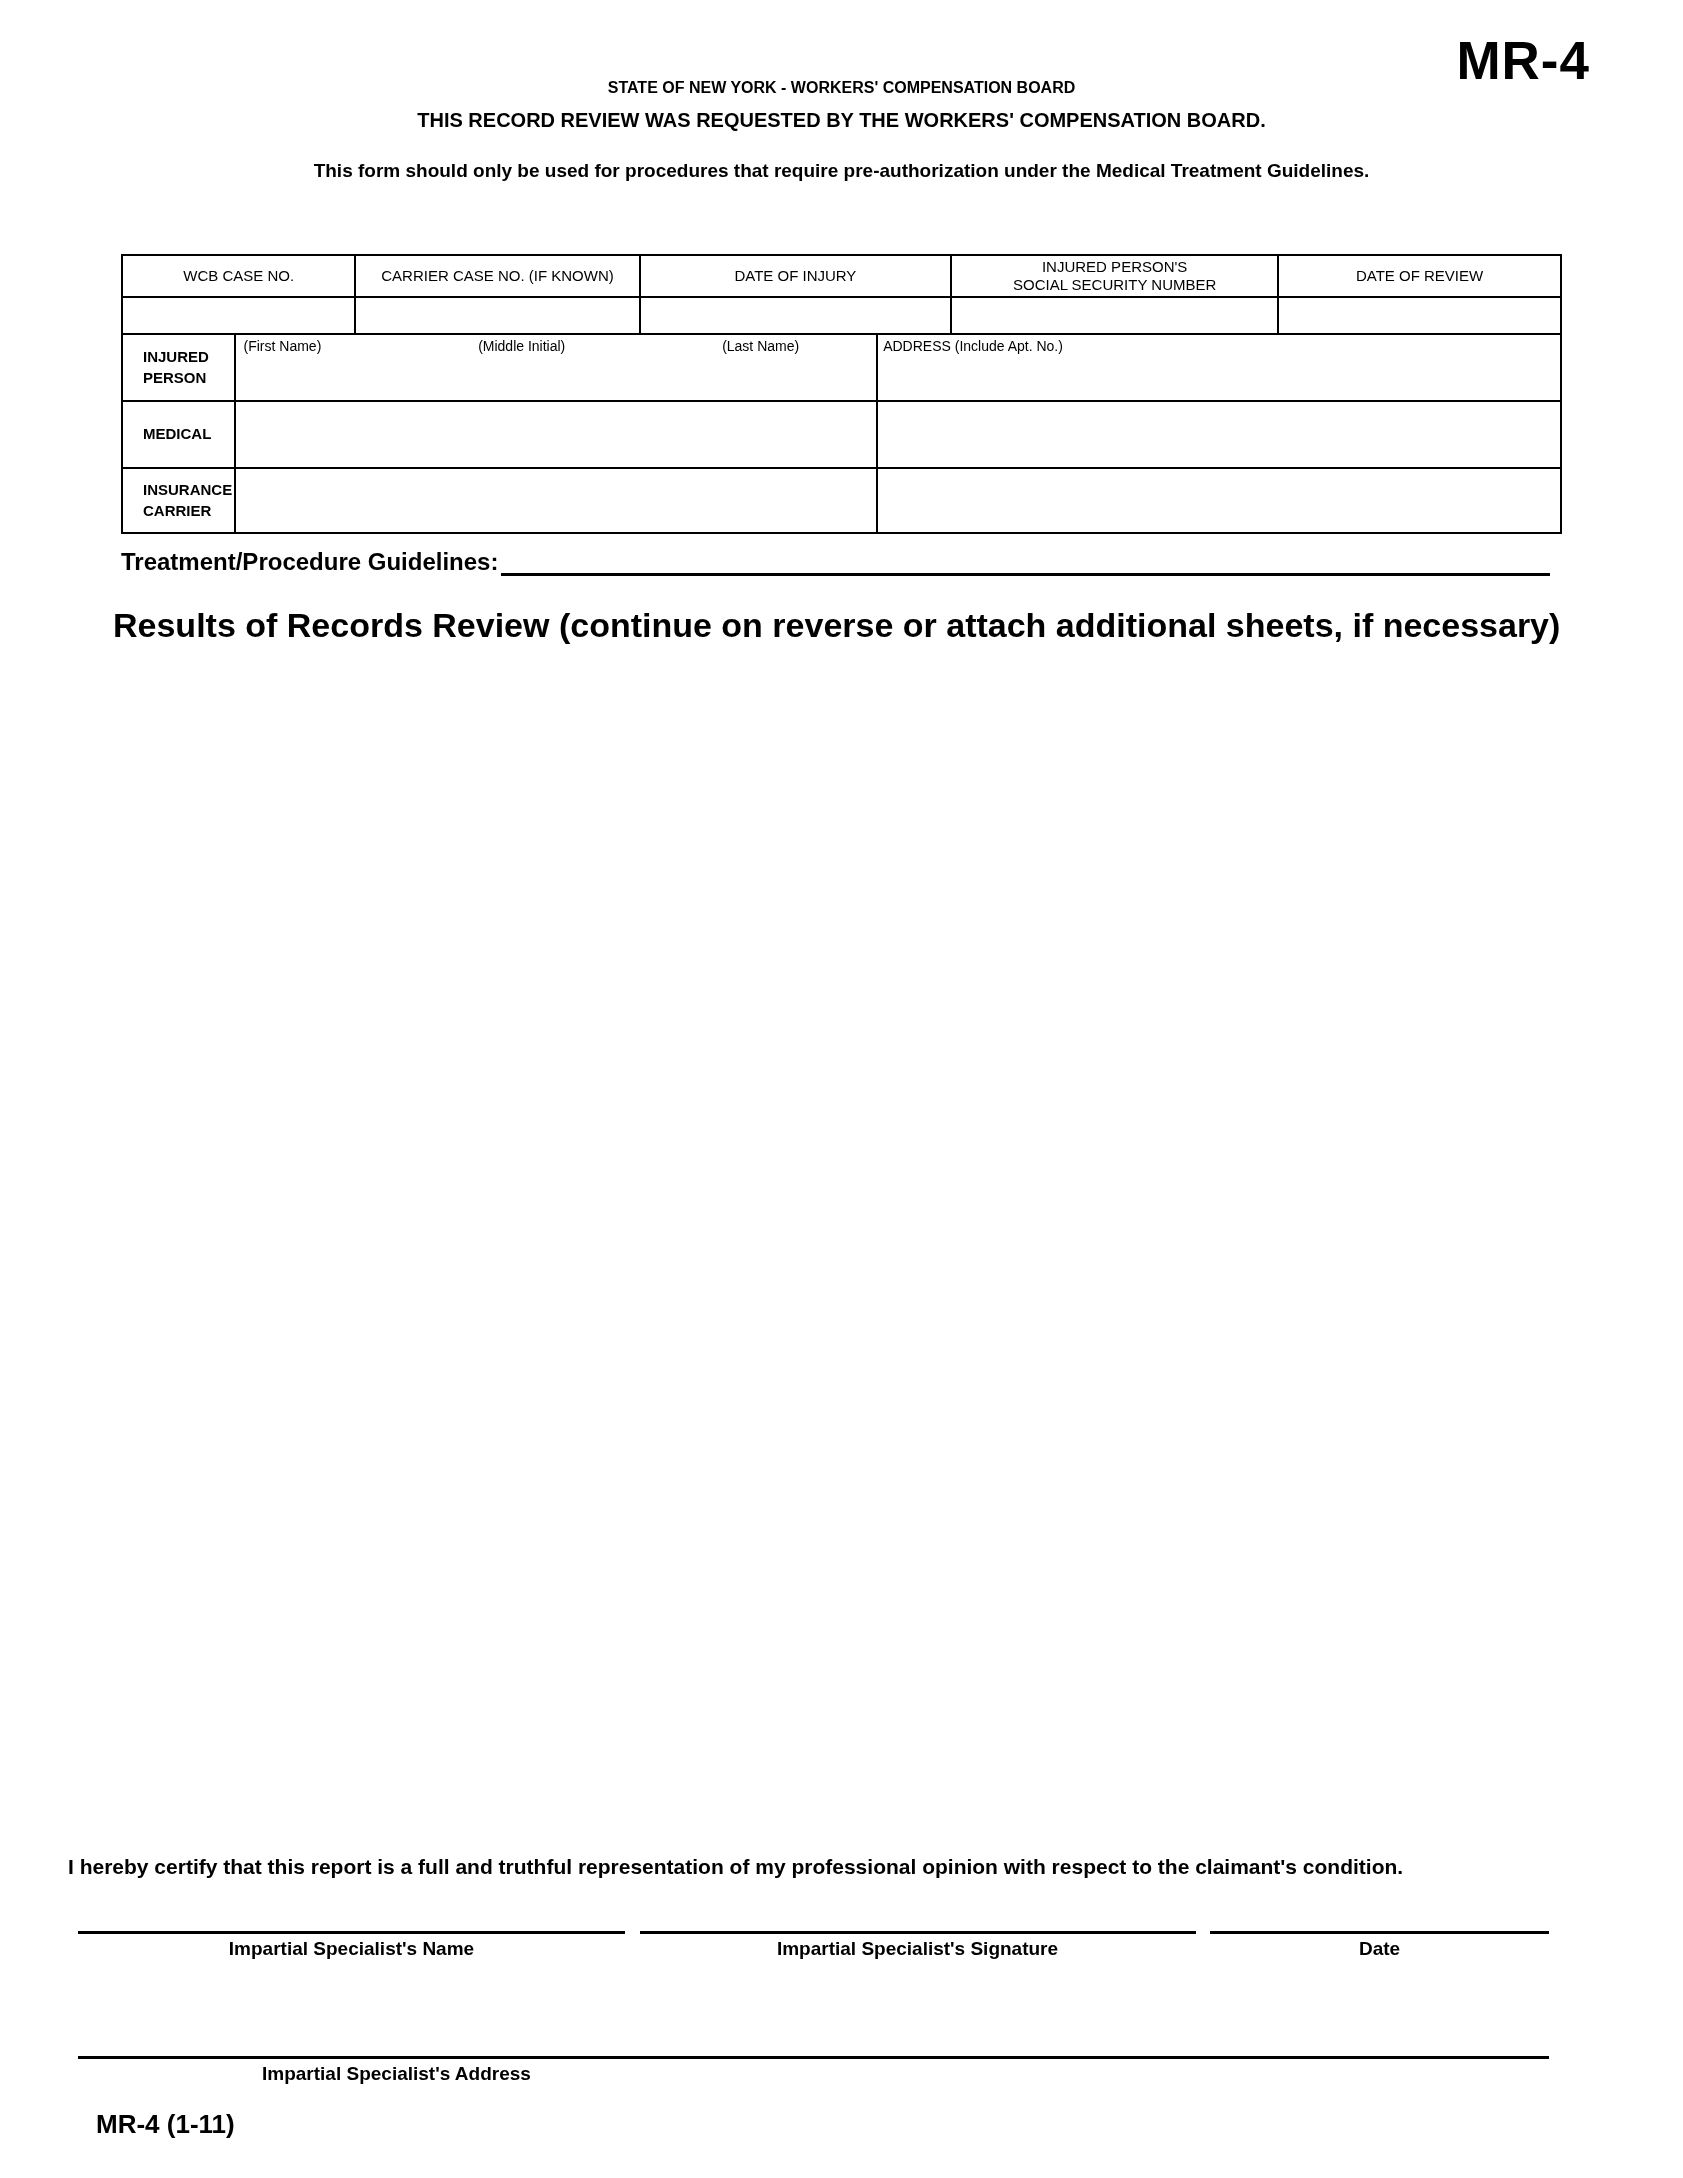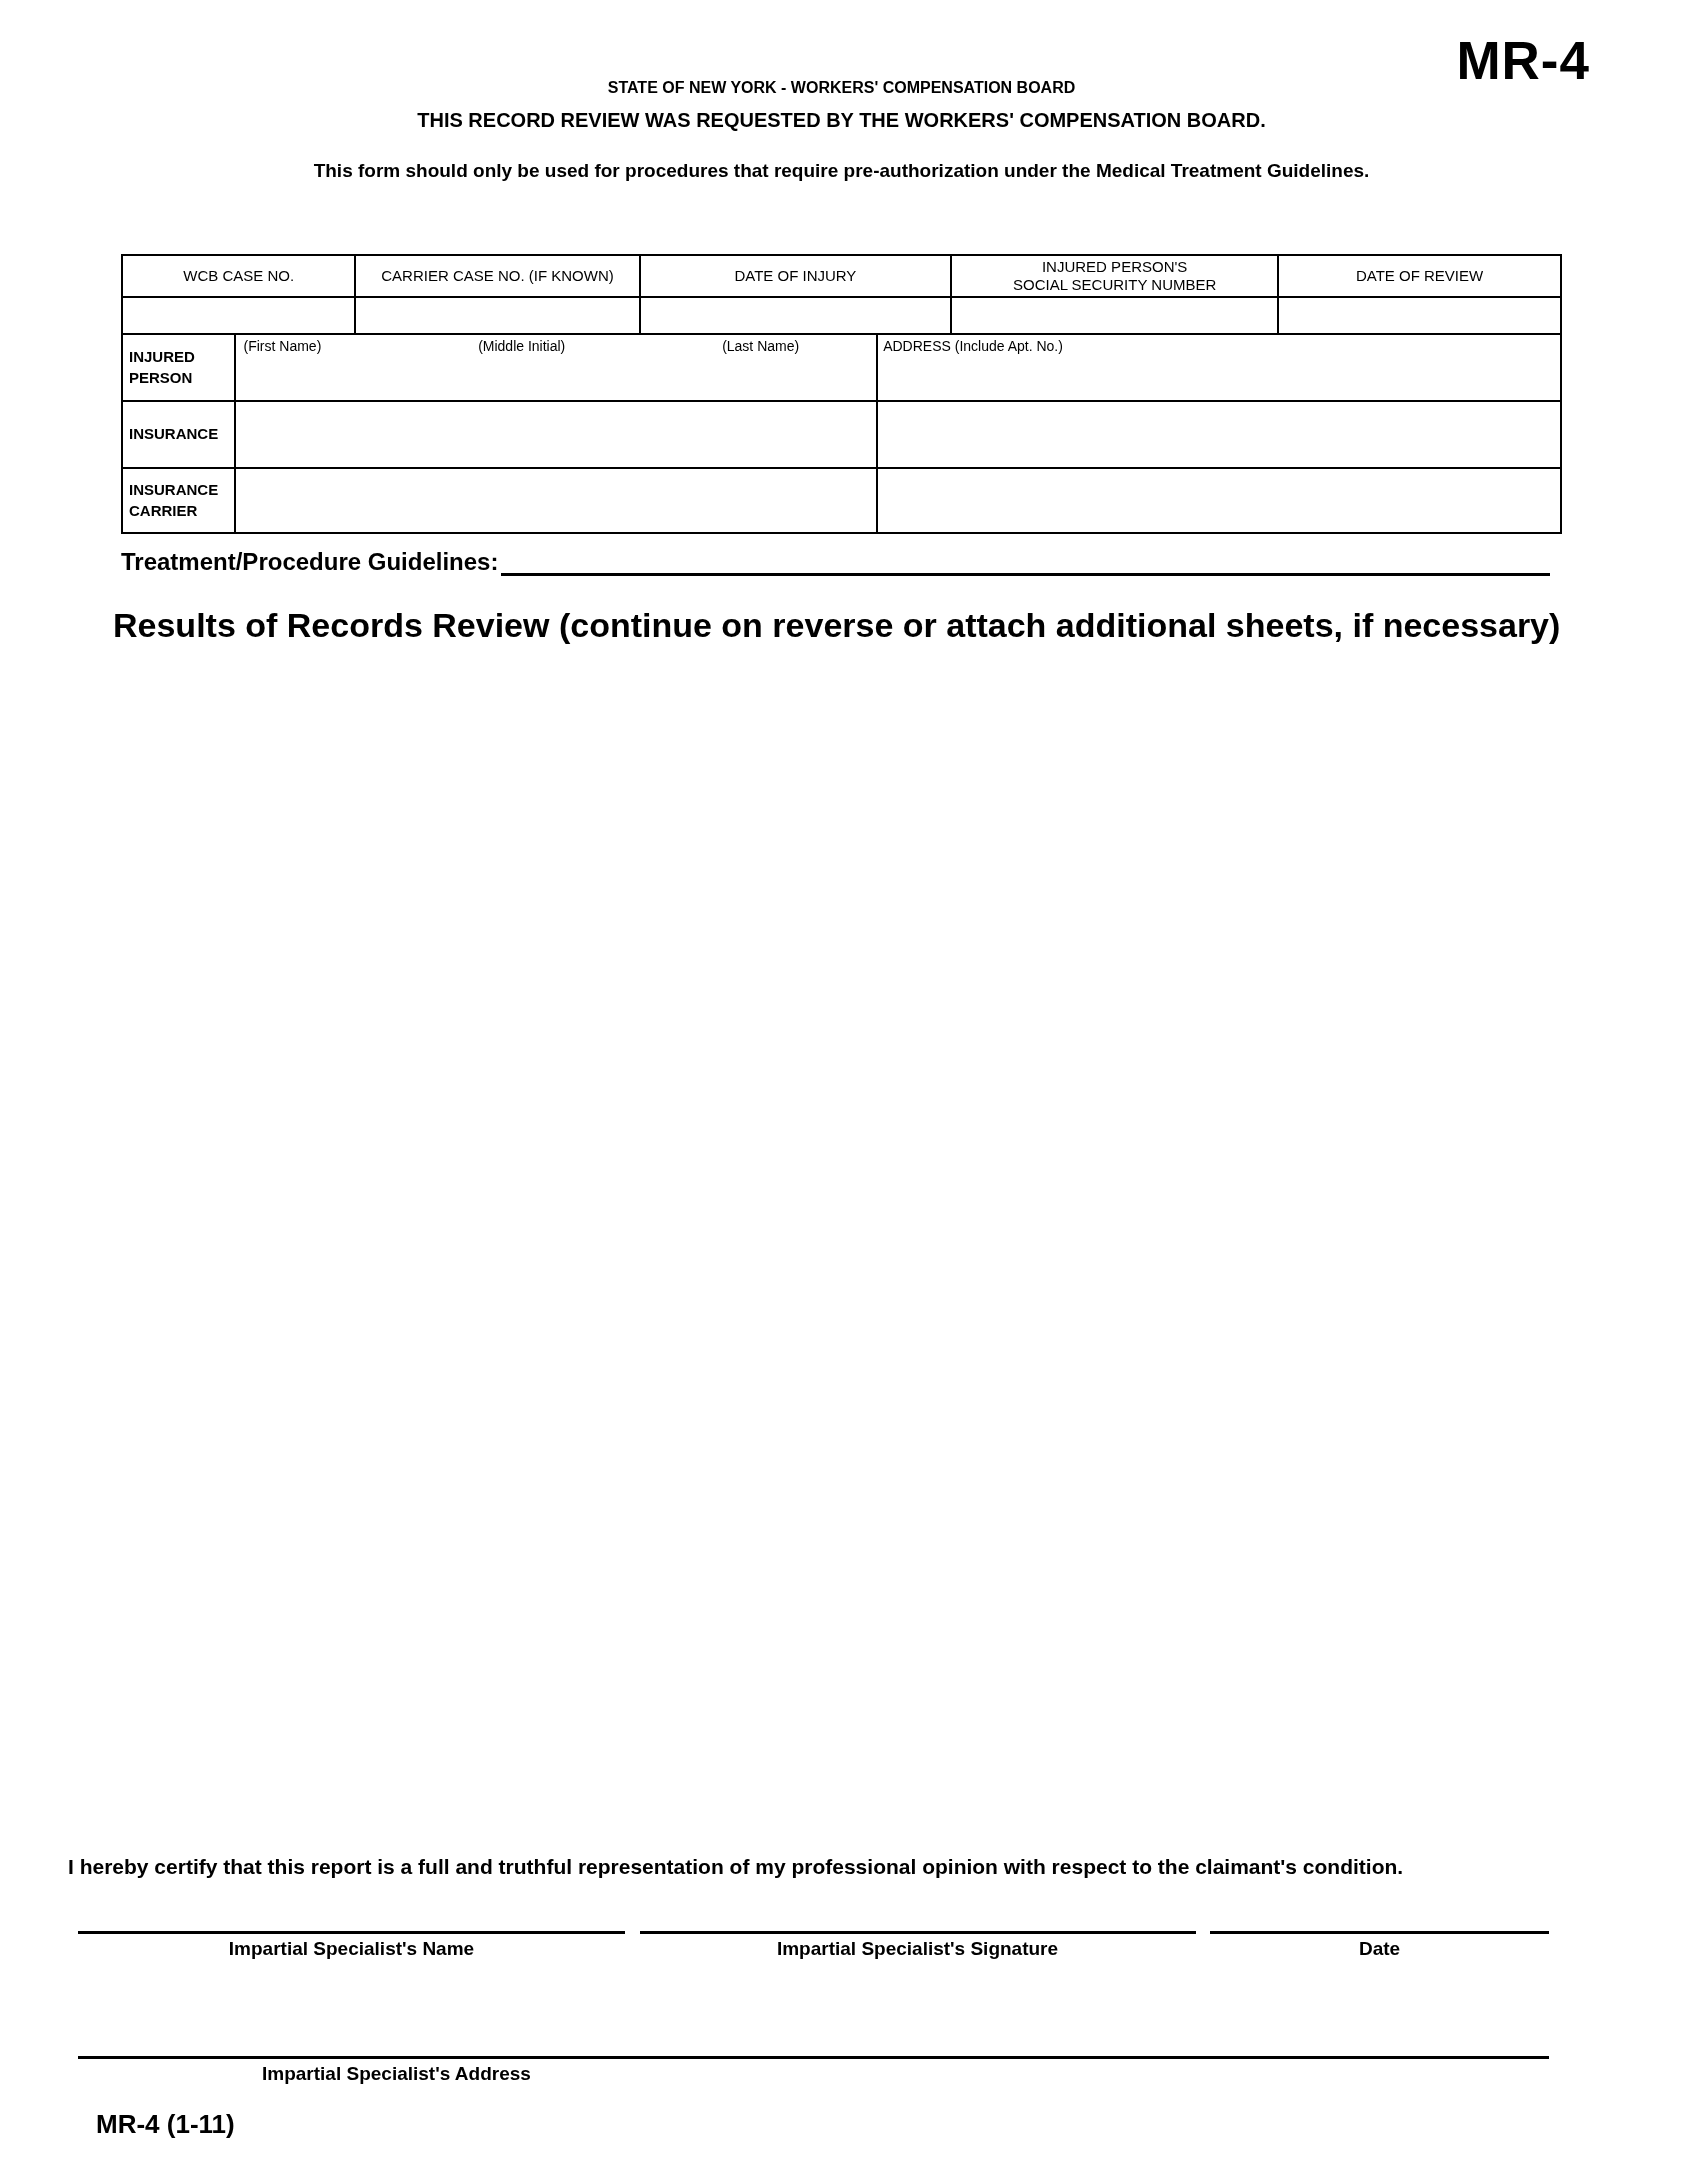--- a/index.html
+++ b/index.html
@@ -30,21 +30,21 @@
   .case-table th {
     border: 2px solid #000; font-weight: normal; font-size: 15px;
     text-align: center; vertical-align: middle; height: 42px;
     line-height: 1.2; white-space: pre-line; padding: 2px;
   }
   .case-table td { border: 2px solid #000; height: 37px; }
   .party-table { margin-top: -2px; }
   .party-table td { border: 2px solid #000; }
   .party-label {
     font-size: 15px; font-weight: bold; vertical-align: middle;
-    padding-left: 6px; line-height: 1.35;
+    padding-left: 20px; line-height: 1.35;
   }
   .row-injured   { height: 67px; }
   .row-employer  { height: 67px; }
   .row-insurance { height: 65px; }
   .name-cell { vertical-align: top; }
   .name-labels { display: flex; justify-content: space-between; padding: 3px 77px 0 8px; font-size: 14px; }
   .addr-cell { vertical-align: top; font-size: 14px; padding: 3px 0 0 5px; }
   .field-value { display: block; min-height: 1px; }
 
   
@@ -128,21 +128,21 @@
             <span>(Last Name)</span>
           </div>
           <span class="field-value"></span>
         </td>
         <td class="addr-cell">
           <span>ADDRESS (Include Apt. No.)</span>
           <span class="field-value"></span>
         </td>
       </tr>
       <tr class="row-employer">
-        <td class="party-label">INSURANCE</td>
+        <td class="party-label">MEDICAL</td>
         <td></td>
         <td></td>
       </tr>
       <tr class="row-insurance">
         <td class="party-label">INSURANCE CARRIER</td>
         <td></td>
         <td></td>
       </tr>
     </tbody>
       </table>

